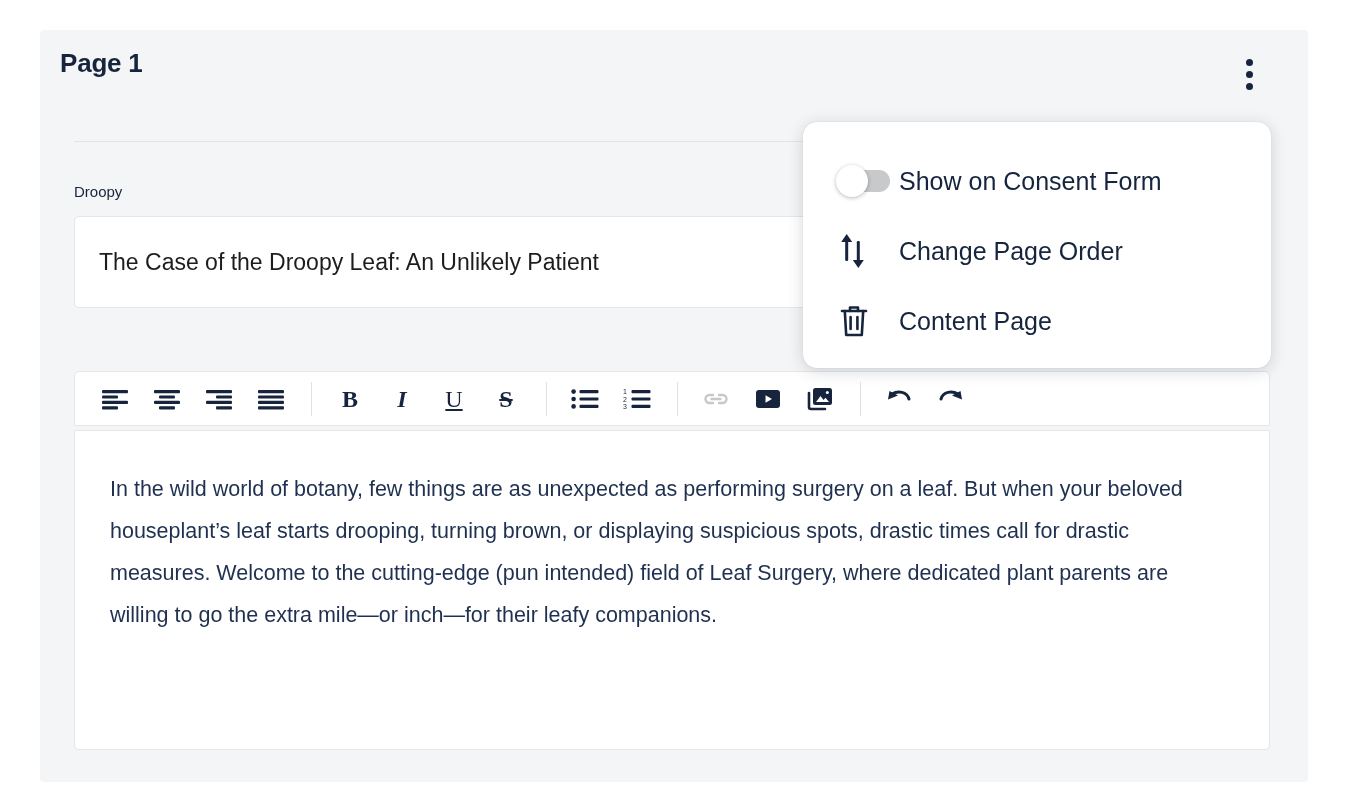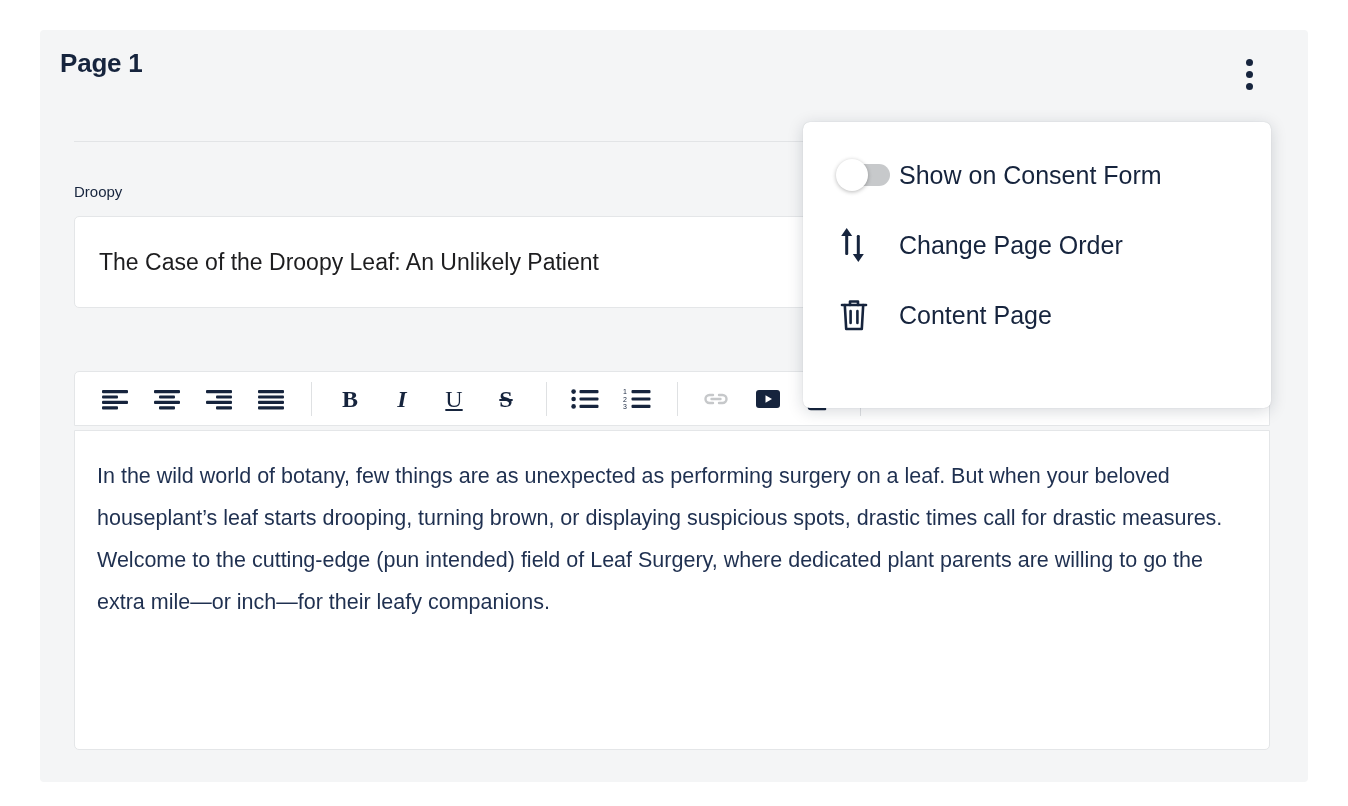--- a/index.html
+++ b/index.html
@@ -129,36 +129,36 @@
   .editor-body {
     position: absolute;
     left: 74px; top: 430px;
     width: 1196px; height: 320px;
     background: #ffffff;
     border: 1px solid #e4e6e8;
     border-radius: 0 0 5px 5px;
     padding: 24px 28px 24px 22px;
   }
   .editor-body p {
-    margin: 0;
+    margin: 13px;
     font-size: 21.5px;
     line-height: 42px;
     color: #1f3050;
     font-family: "Liberation Sans", sans-serif;
   }
 
   
   .dropdown {
     position: absolute;
     left: 803px; top: 122px;
-    width: 468px; height: 286px;
-    background: #ffffff;
-    border-radius: 7px;
+    width: 468px; height: 246px;
+    background: #ffffff;
+    border-radius: 14px;
     box-shadow: 0 3px 16px rgba(20,30,50,0.17), 0 0 1px rgba(20,30,50,0.22);
-    padding: 18px 0;
+    padding: 24px 0;
   }
   .menu-item {
     height: 70px;
     display: flex;
     align-items: center;
     padding-left: 34px;
     cursor: pointer;
     background: transparent;
     border: none;
     width: 100%;

